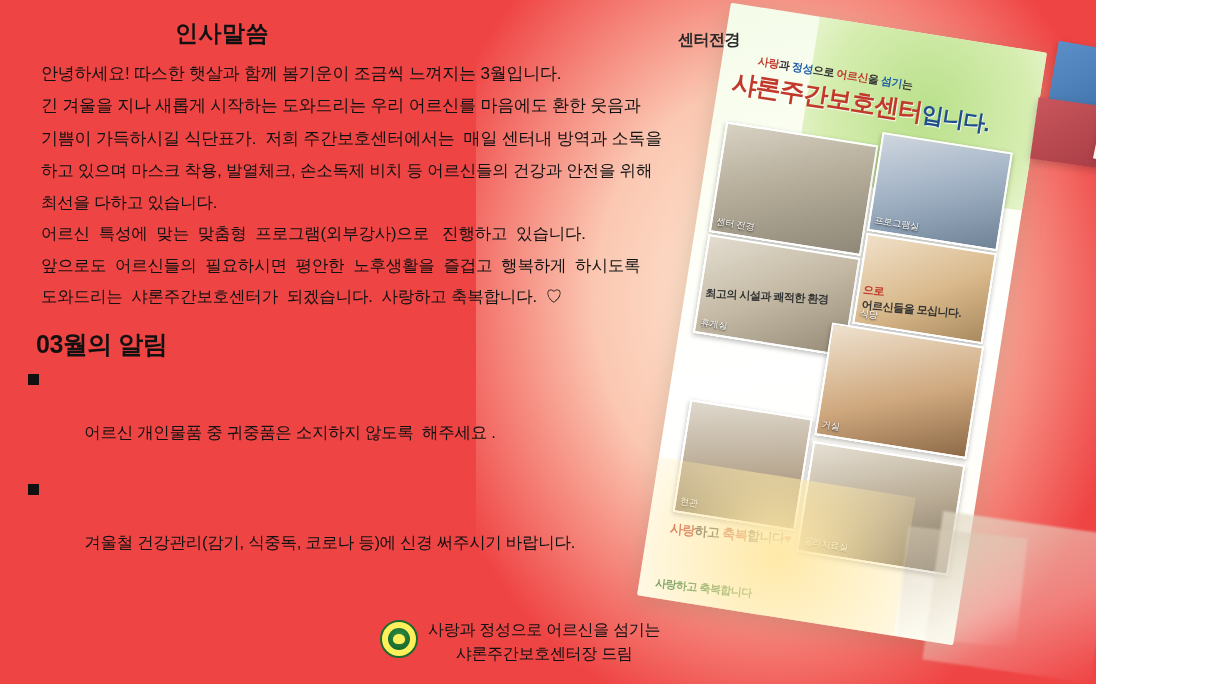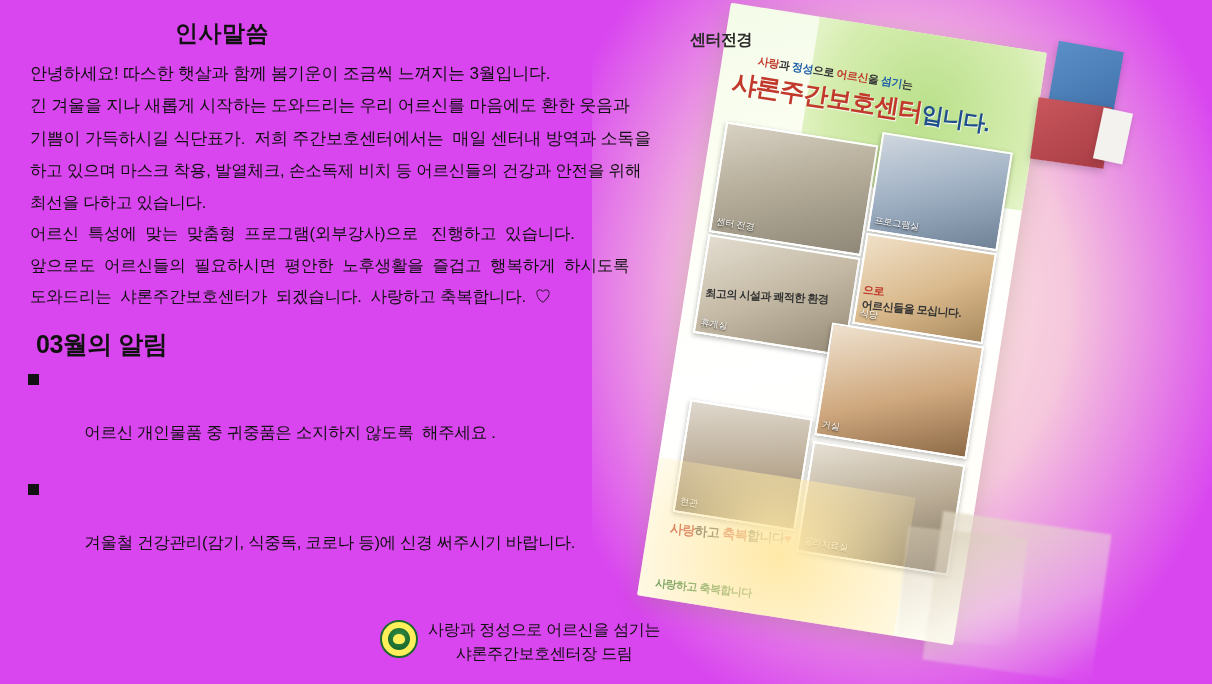--- a/index.html
+++ b/index.html
@@ -11,23 +11,23 @@
     height: 684px;
     font-family: "Liberation Sans", sans-serif;
     background: #ffffff;
     overflow: hidden;
     position: relative;
   }
 
   
   .page {
     position: relative;
-    width: 1212px;
+    width: 1096px;
     height: 684px;
-    background: #d946ef;
+    background: #ef4444;
     overflow: hidden;
   }
 
   
   .glow {
     position: absolute;
     right: -40px;
     top: -60px;
     width: 660px;
     height: 800px;
@@ -53,21 +53,21 @@
     color: #111111;
     letter-spacing: 0.5px;
     margin: 8px 0 12px 0;
     padding-right: 260px;
   }
 
   .para {
     font-size: 16.5px;
     color: #111111;
     line-height: 1.55;
-    margin: 0 0 6px 2px;
+    margin: 0 0 6px 13px;
     letter-spacing: -0.2px;
     white-space: pre-wrap;
   }
   .para.big {
     font-size: 17px;
   }
 
   .section-title {
     font-size: 25px;
     font-weight: bold;
@@ -456,21 +456,21 @@
 
         <div class="flyer-bottom-text">
           <span>사랑</span><span class="dark">하고 </span><span>축복</span><span class="dark">합니다</span><span class="heart">♥</span>
         </div>
 
         <div class="flyer-footer">사랑하고 축복합니다</div>
 
       </div>
     </div>
 
-    <div class="flyer-tag" style="left:28px; top:24px;">센터전경</div>
+    <div class="flyer-tag" style="left:16px; top:24px;">센터전경</div>
 
     <div class="flag-blue"></div>
     <div class="flag-red"></div>
     <div class="flag-white"></div>
 
     <div class="ghost"></div>
     <div class="ghost2"></div>
   </div>
 
 </div>

